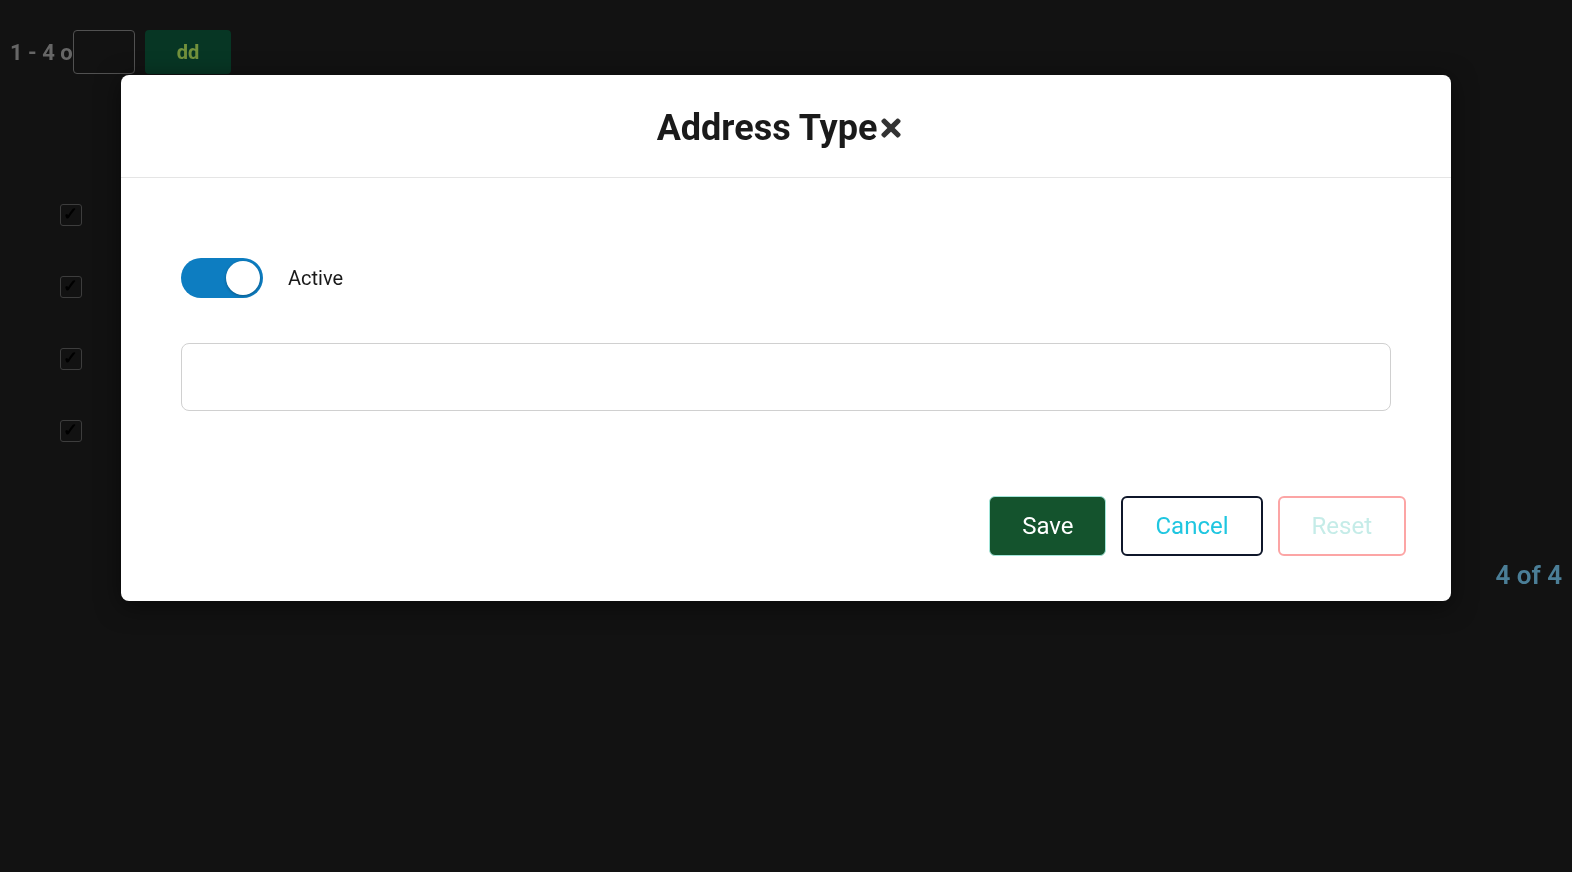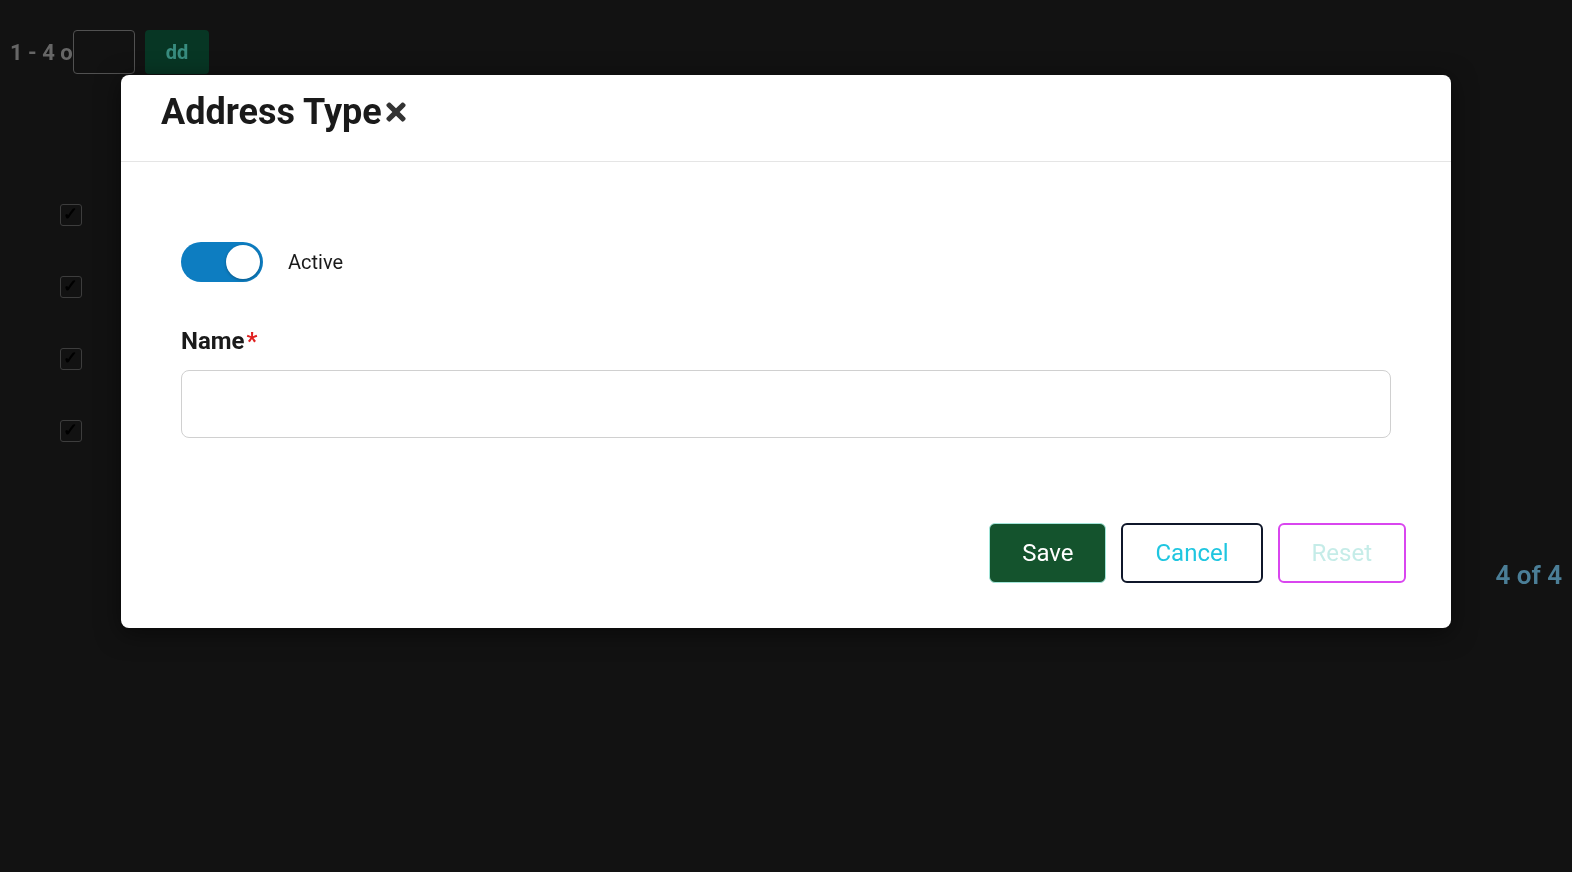--- a/index.html
+++ b/index.html
@@ -43,24 +43,24 @@
     
     .bg-btn-outline {
       border: 1px solid #888;
       border-radius: 4px;
       padding: 10px 30px;
       background: transparent;
     }
     
     .bg-btn-add {
       background: #0d5a3c;
-      color: #5eead4;
+      color: #bef264;
       border: none;
       border-radius: 4px;
-      padding: 10px 21px;
+      padding: 10px 32px;
       font-size: 20px;
     }
     
     .bg-list {
       padding-top: 60px;
     }
     
     .bg-check {
       width: 22px;
       height: 22px;
@@ -105,23 +105,23 @@
     
     .modal {
       background: #fff;
       width: 1330px;
       border-radius: 8px;
       box-shadow: 0 5px 25px rgba(0, 0, 0, 0.5);
     }
     
     .modal-header {
       display: flex;
-      justify-content: flex-start;
-      align-items: center;
-      padding: 16px 50px 28px 40px;
+      justify-content: center;
+      align-items: center;
+      padding: 32px 50px 28px 40px;
       border-bottom: 1px solid #e5e5e5;
     }
     
     .modal-title {
       font-size: 36px;
       font-weight: 700;
       color: #1a1a1a;
     }
     
     .close-btn {
@@ -227,21 +227,21 @@
     
     .btn-cancel {
       background: #fff;
       color: #1fc6e0;
       border: 2px solid #0f172a;
     }
     
     .btn-reset {
       background: #fff;
       color: #c5ece8;
-      border: 2px solid #d946ef;
+      border: 2px solid #fca5a5;
     }
   </style>
 </head>
 <body>
 
 <div class="background-content">
   <div class="bg-header">
     <span>1 - 4 o</span>
     <div class="bg-buttons">
       <div class="bg-btn-outline"></div>
@@ -272,23 +272,20 @@
     <div class="modal-body">
 
       <div class="toggle-row">
         <div class="toggle">
           <div class="toggle-knob"></div>
         </div>
         <span class="toggle-label">Active</span>
       </div>
 
       <div class="form-group">
-        <label class="form-label">
-          <span>Name</span><span class="required">*</span>
-        </label>
         <input type="text" class="form-input" value="" style="">
       </div>
 
 
     </div>
 
     <div class="modal-footer">
       <button class="btn btn-save">Save</button>
       <button class="btn btn-cancel">Cancel</button>
       <button class="btn btn-reset">Reset</button>

